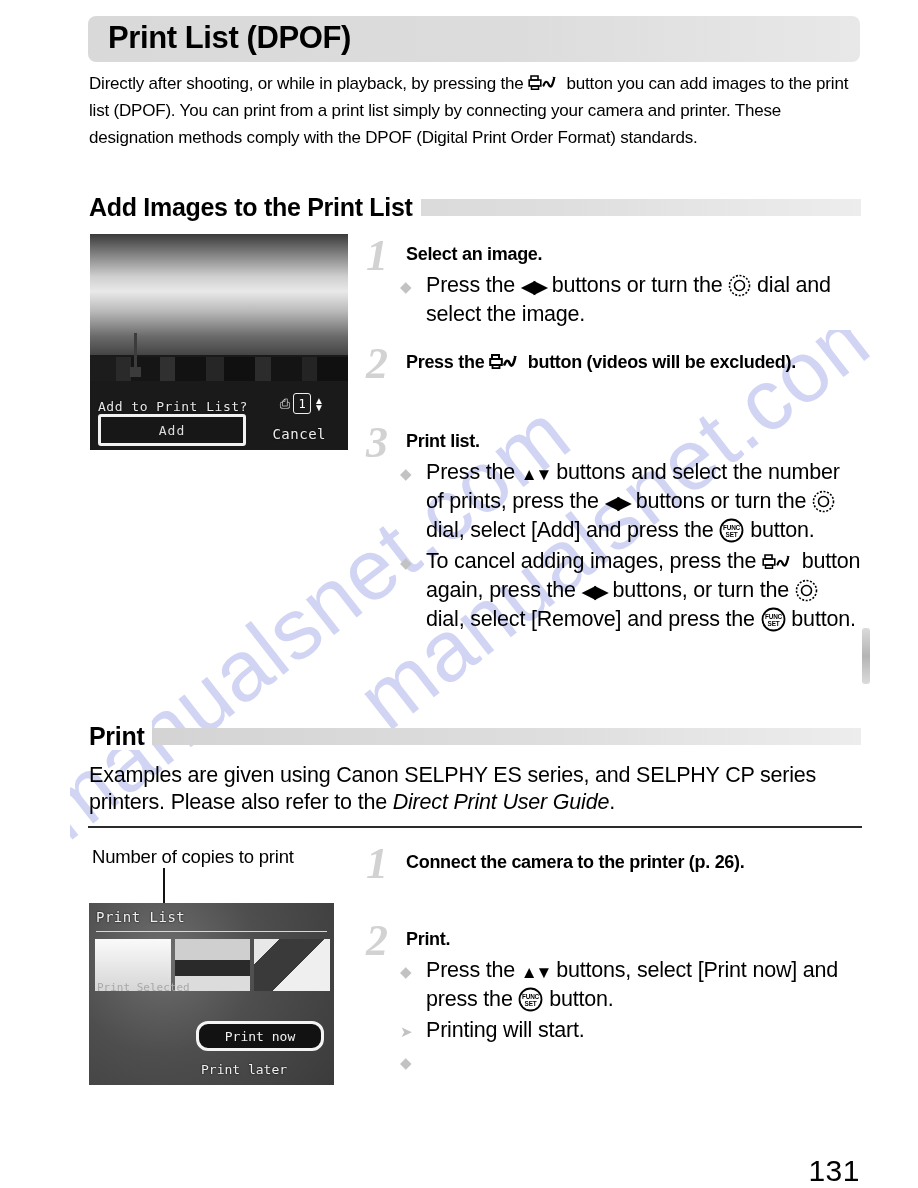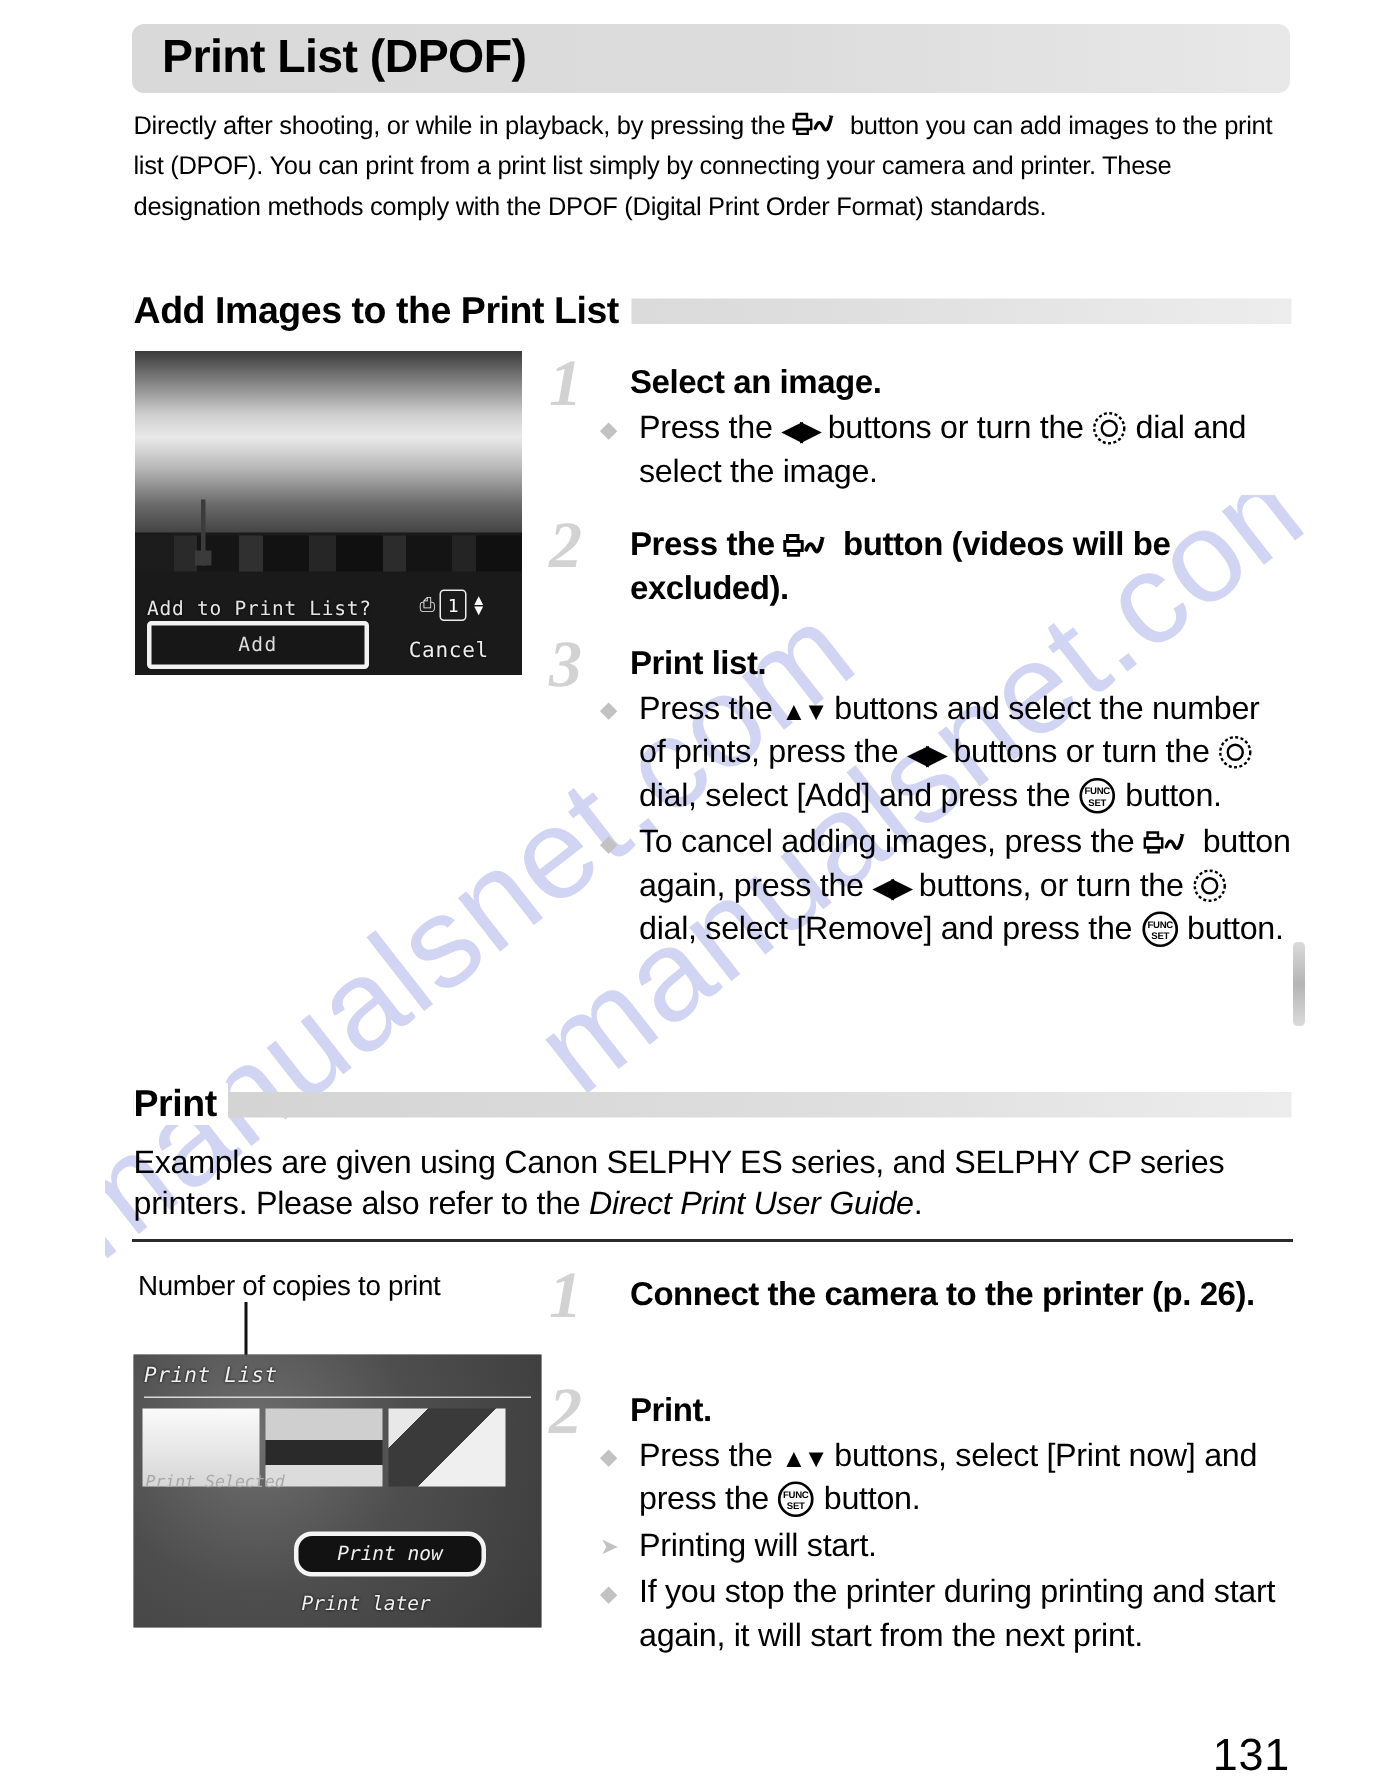--- a/index.html
+++ b/index.html
@@ -123,21 +123,21 @@
     background: #2b2b2b;
   }
 
   
   .lcd {
     position: absolute;
     background: #4a4a4a;
     overflow: hidden;
   }
   #lcd1 { left: 90px; top: 234px; width: 258px; height: 216px; }
-  #lcd2 { left: 89px; top: 903px; width: 272px; height: 182px; font-style: italic; }
+  #lcd2 { left: 89px; top: 903px; width: 245px; height: 182px; }
 
   .lcd .sky {
     position: absolute;
     left: 0; right: 0; top: 0;
     height: 58%;
     background: linear-gradient(180deg,#3a3a3a 0%, #6f6f6f 12%, #cfcfcf 34%, #e9e9e9 46%, #b9b9b9 62%, #6a6a6a 82%, #3c3c3c 100%);
   }
   .lcd .ground {
     position: absolute;
     left: 0; right: 0; bottom: 0;
@@ -353,22 +353,22 @@
     text-align: center;
     font-size: 44px;
     font-weight: bold;
     color: #d2d2d2;
     font-family: "Liberation Serif", serif;
     font-style: italic;
     line-height: 1;
     user-select: none;
   }
   .step-title {
-    margin-left: 64px;
-    font-size: 22px;
+    margin-left: 50px;
+    font-size: 18px;
     font-weight: bold;
     line-height: 29px;
     letter-spacing: -0.3px;
   }
   .bullets { margin-left: 44px; margin-top: 2px; }
   .bullet {
     position: relative;
     padding-left: 26px;
     font-size: 21.5px;
     line-height: 29px;
@@ -592,21 +592,21 @@
               <text x="12.5" y="11.6" font-size="6.4" font-family="Liberation Sans, sans-serif" font-weight="bold" text-anchor="middle" fill="#000">FUNC</text>
               <text x="12.5" y="19.2" font-size="6.4" font-family="Liberation Sans, sans-serif" font-weight="bold" text-anchor="middle" fill="#000">SET</text>
             </svg></span><span> button.</span>
       </div>
 
       <div class="bullet">
         <span class="bdot">➤</span><span>Printing will start.</span>
       </div>
 
       <div class="bullet">
-        <span class="bdot">◆</span><span>If you stop the printer during printing and start again, it will start from the next print.</span>
+        <span class="bdot">◆</span>
       </div>
 
     </div>
   </div>
 
   <div class="edge-tab"></div>
 
   <div class="page-num">131</div>
 
 </div>

